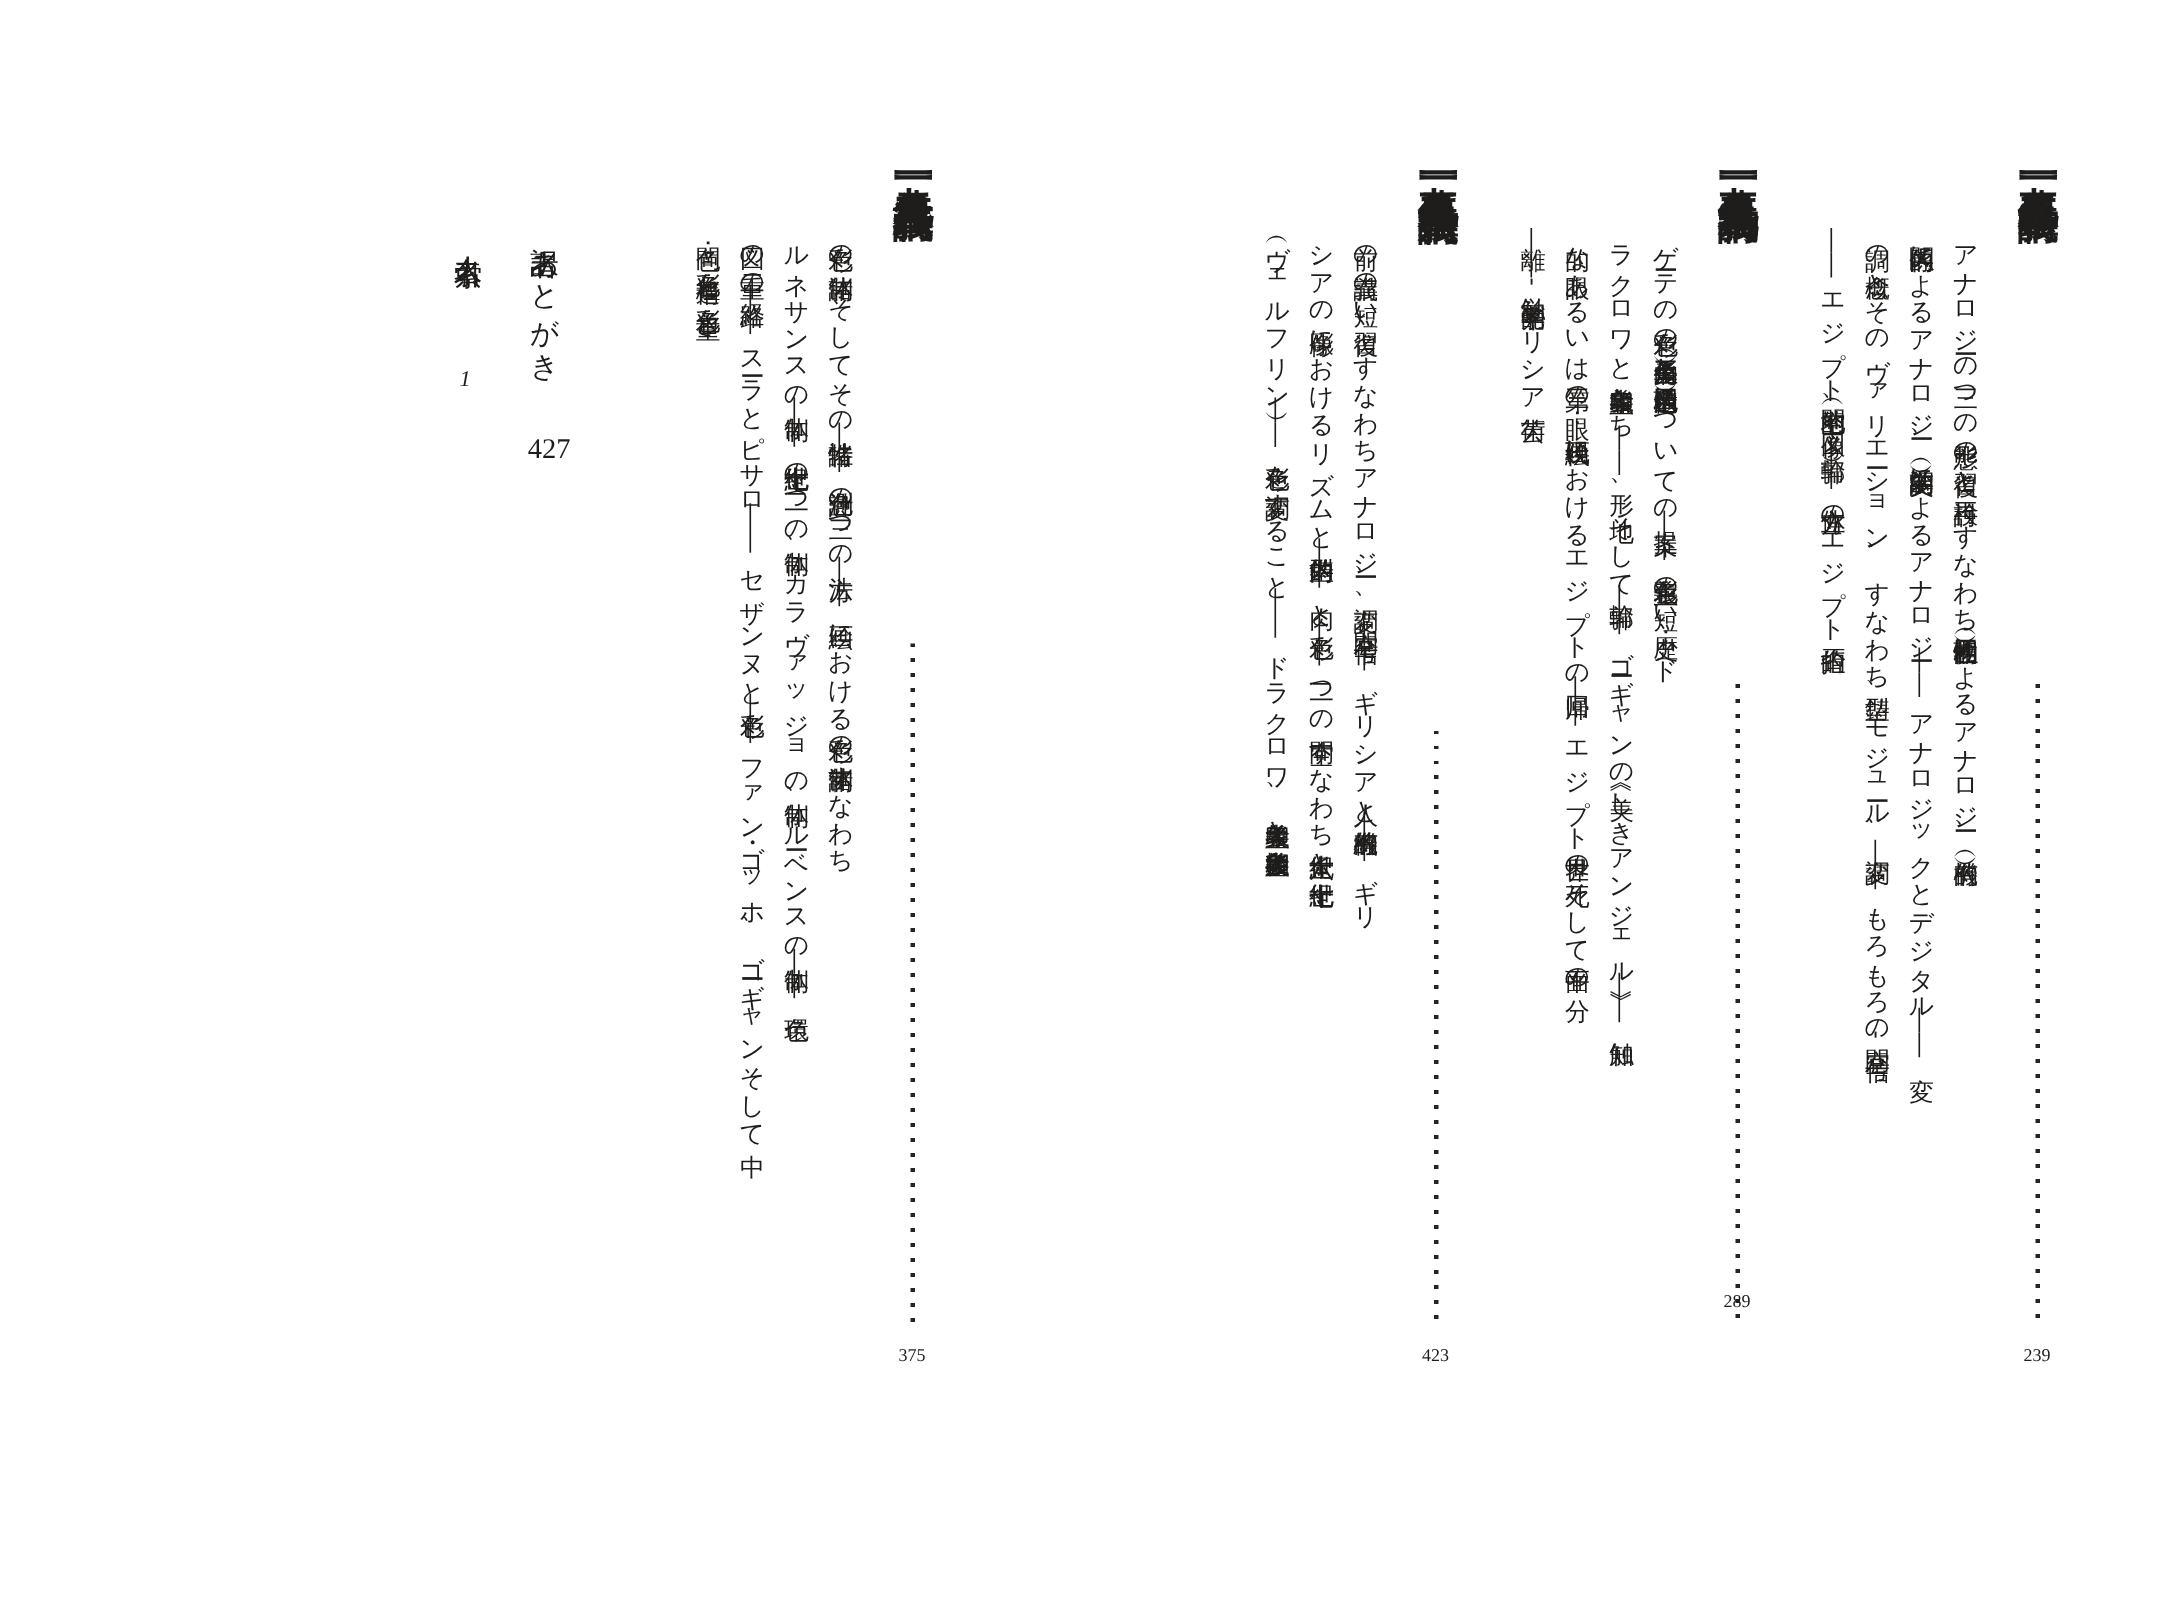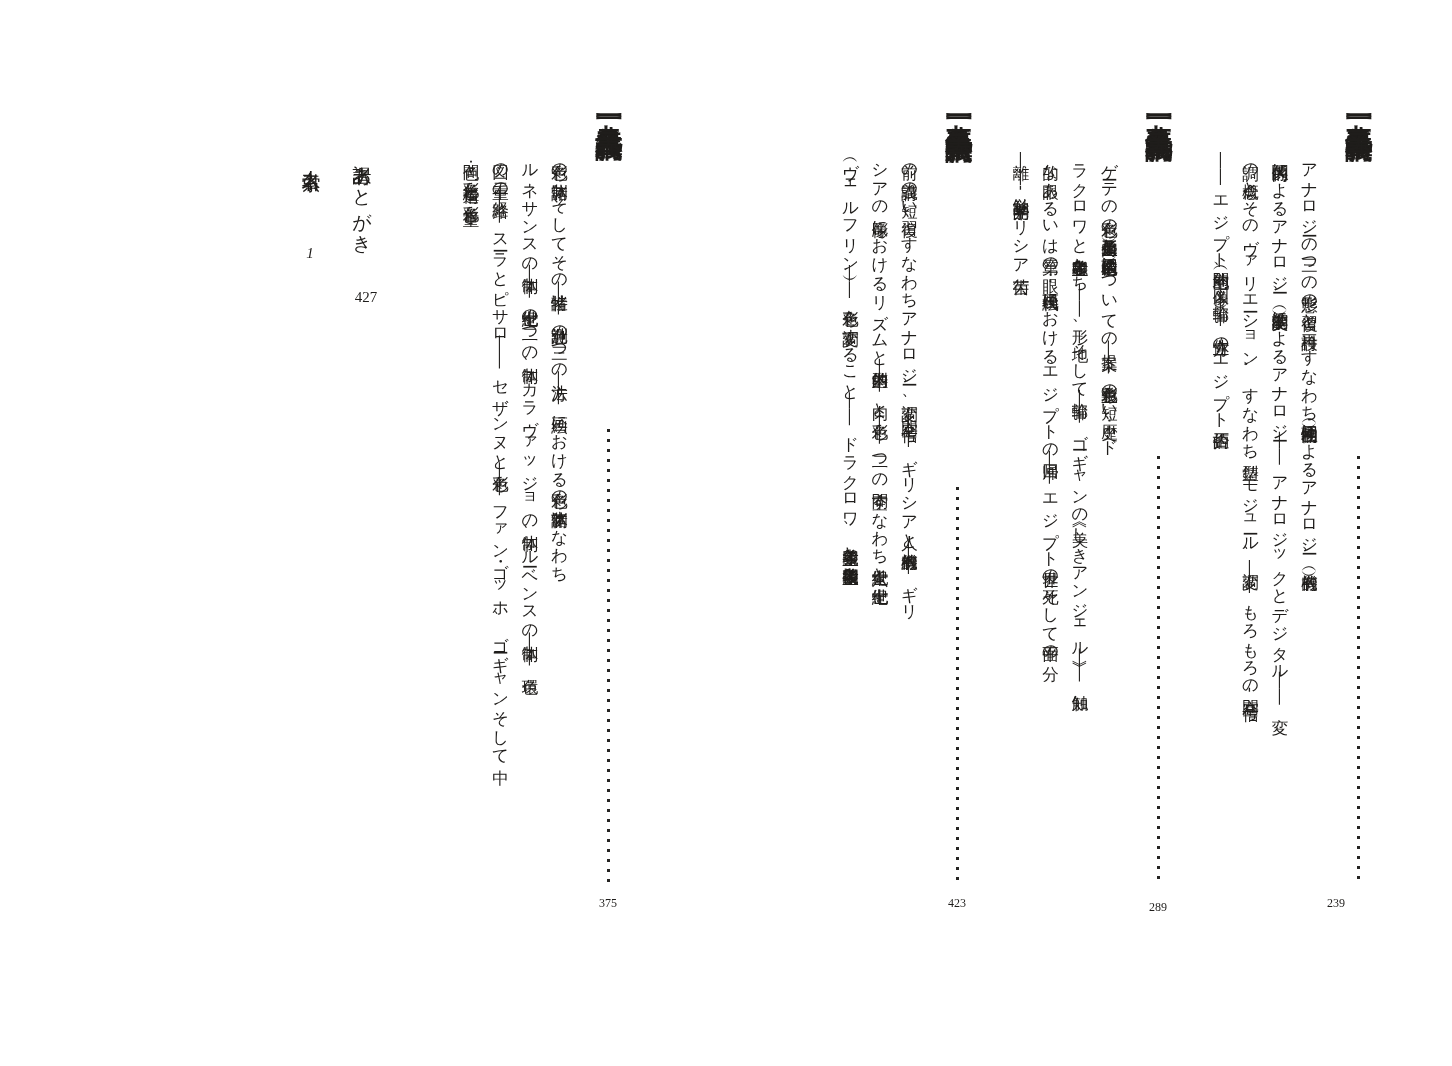--- a/index.html
+++ b/index.html
@@ -43,37 +43,37 @@
   .l1{left:1357px;top:456px;height:430px;}
   .l2{left:1157px;top:456px;height:430px;}
   .l3{left:956px;top:487px;height:399px;}
   .l4{left:607px;top:429px;height:457px;}
   
   .pagenum{
     position:absolute;width:48px;text-align:center;
     font-family:"Liberation Serif",serif;
     font-size:12px;color:#1f1d1b;
   }
-  .p1{left:1297px;top:896px;text-align:right;}
-  .p2{left:1134px;top:900px;}
+  .p1{left:1334px;top:896px;}
+  .p2{left:1134px;top:860px;}
   .p3{left:933px;top:896px;}
   .p4{left:584px;top:896px;}
   
   .back{
     position:absolute;
     writing-mode:vertical-rl;text-orientation:mixed;
   }
   .back h3{
     margin:0;font-weight:400;
     font-size:19px;line-height:23px;letter-spacing:1.5px;
     white-space:nowrap;
   }
   .b1{right:1078px;top:150px;}
   .b2{right:1129px;top:155px;}
-  .bp1{left:342px;top:289px;font-size:15px;}
+  .bp1{left:342px;top:289px;font-size:19px;}
   .bp2{left:286px;top:245px;font-size:15px;font-style:italic;}
 </style>
 </head>
 <body>
 
 <div class="spread">
 
   <section class="entry e1">
     <h2 class="entry-title">一九八一年五月十二日講義</h2>
     <div class="entry-desc">

